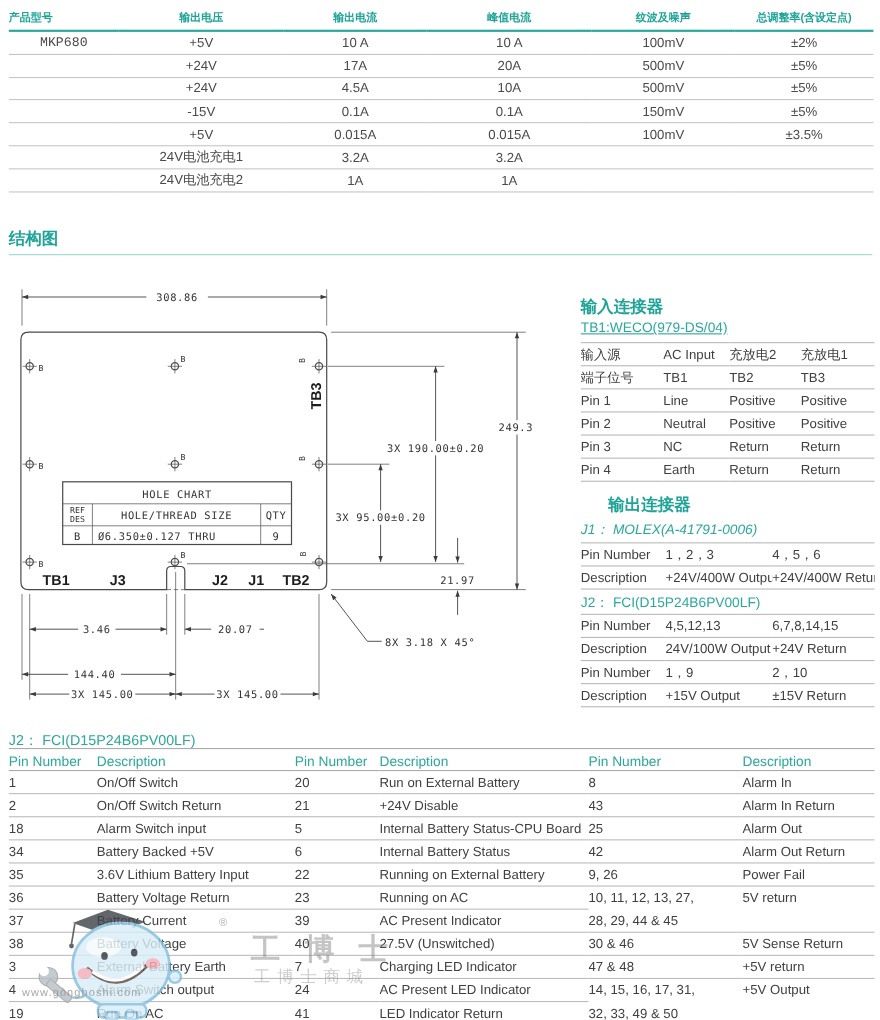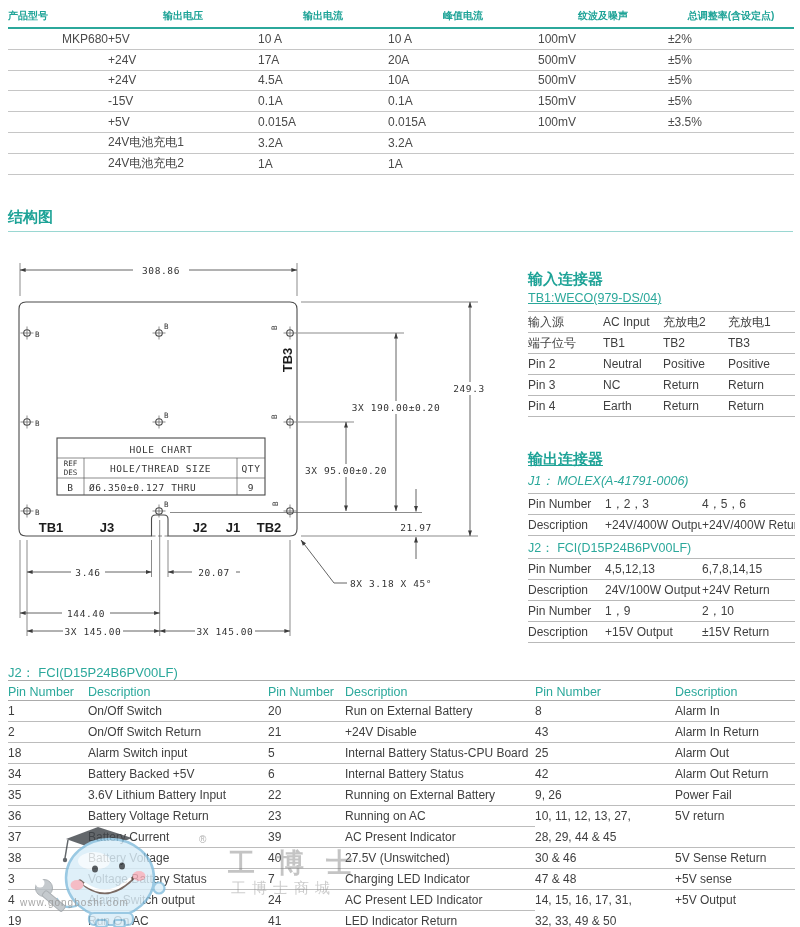--- a/index.html
+++ b/index.html
@@ -13,23 +13,23 @@
 
   
   .spec{left:8px;top:5px;width:786px;}
   .spec th{
     color:#1EA397;font-size:10px;font-weight:bold;height:22px;
     border-bottom:2px solid #2BA89B;text-align:center;
   }
   .spec th.first{text-align:left;}
   .spec td{
     font-size:12px;height:19.8px;border-bottom:1px solid #c6c6c6;
-    text-align:left;color:#4a4a4a;
+    text-align:center;color:#4a4a4a;
   }
-  .spec td.first{text-align:right;}
+  .spec td.first{text-align:center;font-family:Liberation Mono, monospace;}
 
   
   .sec-title{left:8px;top:208px;font-size:15px;font-weight:bold;color:#1EA397;}
   .sec-underline{left:8px;top:231px;width:785px;height:1px;background:rgba(31,166,155,.45);}
 
   
   .panel-title{font-size:15px;font-weight:bold;color:#1EA397;}
   .panel-sub{font-size:12.5px;color:#2BA89B;}
   .rt{border-top:1px solid #b9b9b9;}
   .rt td{height:20px;font-size:12px;border-bottom:1px solid #b9b9b9;color:#3f3f3f;text-align:left;}
@@ -297,41 +297,47 @@
         <td>充放电2</td>
         <td>充放电1</td>
       </tr>
       <tr>
         <td>端子位号</td>
         <td>TB1</td>
         <td>TB2</td>
         <td>TB3</td>
       </tr>
       <tr>
+        <td>Pin 1</td>
+        <td>Line</td>
+        <td>Positive</td>
+        <td>Positive</td>
+      </tr>
+      <tr>
         <td>Pin 2</td>
         <td>Neutral</td>
         <td>Positive</td>
         <td>Positive</td>
       </tr>
       <tr>
         <td>Pin 3</td>
         <td>NC</td>
         <td>Return</td>
         <td>Return</td>
       </tr>
       <tr>
         <td>Pin 4</td>
         <td>Earth</td>
         <td>Return</td>
         <td>Return</td>
       </tr>
     </tbody>
 </table>
 
-<div class="abs panel-title" style="left:528px;top:450px;text-decoration:underline;">输出连接器</div>
+<div class="abs panel-title" style="left:553px;top:450px;">输出连接器</div>
 <div class="abs panel-sub" style="left:528px;top:473px;font-style:italic;">J1： MOLEX(A-41791-0006)</div>
 <table class="abs rt" style="left:528px;top:493px;width:267px;">
   <colgroup>
       <col style="width:77px">
       <col style="width:97px">
       <col style="width:93px">
     </colgroup>
   <tbody>
       <tr>
         <td>Pin Number</td>
@@ -456,25 +462,25 @@
       <tr>
         <td>38</td>
         <td>Battery Voltage</td>
         <td>40</td>
         <td>27.5V (Unswitched)</td>
         <td>30 &amp; 46</td>
         <td>5V Sense Return</td>
       </tr>
       <tr>
         <td>3</td>
-        <td>Voltage Battery Status</td>
+        <td>External Battery Earth</td>
         <td>7</td>
         <td>Charging LED Indicator</td>
         <td>47 &amp; 48</td>
-        <td>+5V sense</td>
+        <td>+5V return</td>
       </tr>
       <tr>
         <td>4</td>
         <td>Alarm Switch output</td>
         <td>24</td>
         <td>AC Present LED Indicator</td>
         <td class="nb">14, 15, 16, 17, 31,</td>
         <td class="nb">+5V Output</td>
       </tr>
       <tr>

